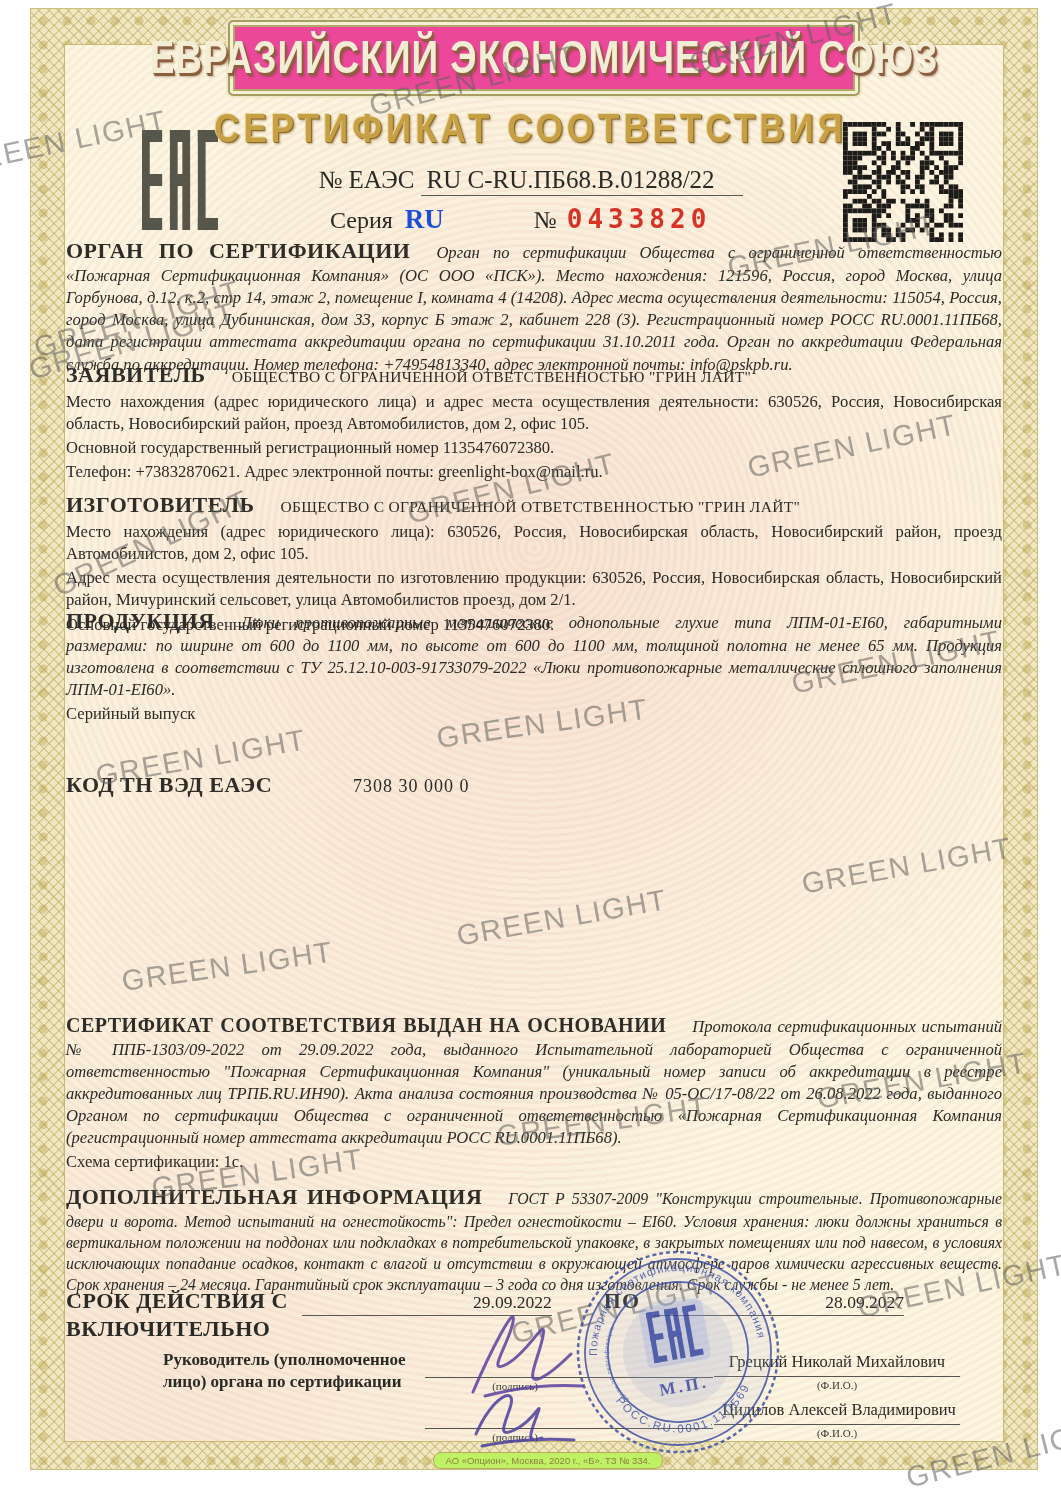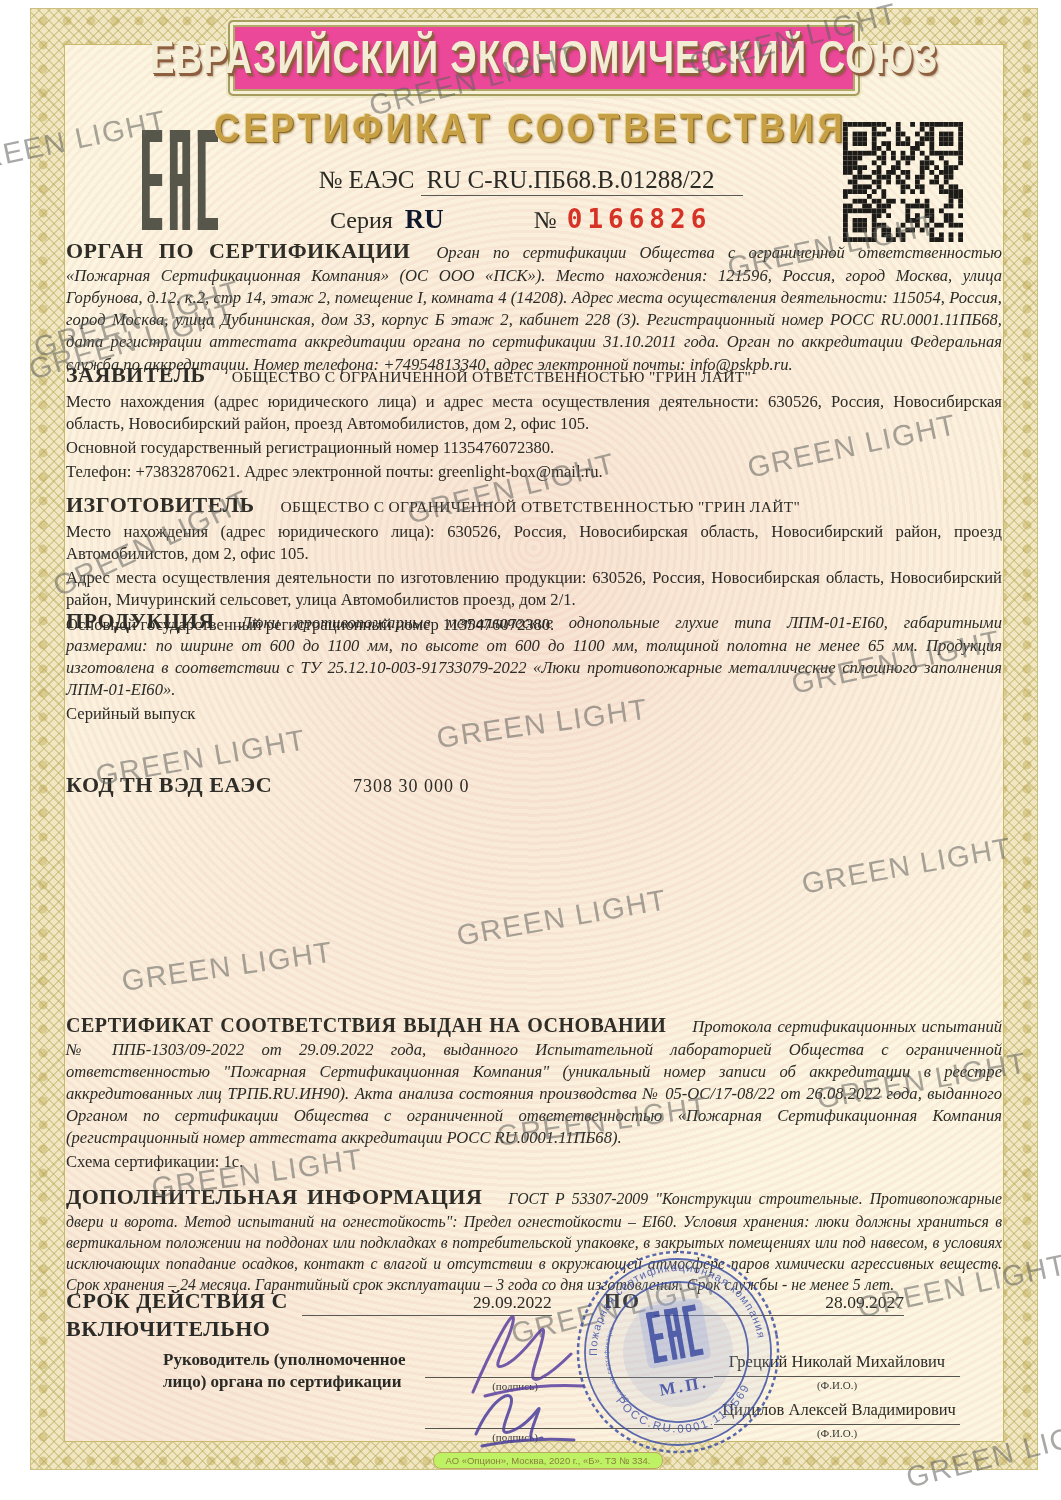--- a/index.html
+++ b/index.html
@@ -30,21 +30,21 @@
     font-size:37px;color:#f4edd5;letter-spacing:1px;transform:scaleY(1.25);white-space:nowrap;
     text-shadow:2px 2px 0 #8d5f3e,1px 1px 0 #8d5f3e,3px 3px 2px rgba(90,50,20,.35);}
   .eac-logo{position:absolute;left:142px;top:130px;z-index:4;}
   .doc-title{position:absolute;left:0;top:108px;width:1061px;text-align:center;z-index:4;
     font-family:"Liberation Sans","DejaVu Sans",sans-serif;font-weight:bold;font-size:35px;
     color:#c79f45;letter-spacing:4px;transform:scaleY(1.15);
     text-shadow:-1px -1px 0 #ead9a2,1px 1px 0 #8a6a25,2px 2px 2px rgba(122,90,30,.55);}
   .num-line{position:absolute;left:0;top:166px;width:1061px;text-align:center;z-index:4;font-size:25px;}
   .num-value{border-bottom:1.5px solid #5a5a54;padding:0 28px 2px 6px;}
   .series-line{position:absolute;left:330px;top:204px;z-index:4;font-size:24px;}
-  .series-ru{color:#0f172a;font-weight:bold;font-size:27px;margin-left:12px;}
+  .series-ru{color:#1d4ed8;font-weight:bold;font-size:27px;margin-left:12px;}
   .series-no{margin-left:90px;}
   .series-num{font-family:"DejaVu Sans Mono","Liberation Mono",monospace;font-weight:bold;
     color:#d63226;font-size:26px;letter-spacing:5px;margin-left:10px;}
   .qr{position:absolute;left:843px;top:122px;z-index:4;}
   
   .sec{position:absolute;left:66px;width:936px;z-index:4;font-size:16.6px;line-height:1.33;text-align:justify;}
   .sec h2{display:inline;font-size:22px;letter-spacing:.5px;margin:0 26px 0 0;color:#2e2d27;
     font-family:"Liberation Serif","DejaVu Serif",serif;}
   .sec .lead{display:inline;font-style:italic;}
   .sec p{margin:2px 0 0 0;}
@@ -106,21 +106,21 @@
   </svg>
 
   <div class="doc-title">СЕРТИФИКАТ СООТВЕТСТВИЯ</div>
 
   <div class="num-line">
     <span>№ ЕАЭС</span>
     <span class="num-value">RU С-RU.ПБ68.В.01288/22</span>
   </div>
 
   <div class="series-line">
-    <span>Серия</span><span class="series-ru">RU</span><span class="series-no">№</span><span class="series-num">0166826</span>
+    <span>Серия</span><span class="series-ru">RU</span><span class="series-no">№</span><span class="series-num">0433820</span>
   </div>
 
   <svg id="qr" class="qr" width="120" height="120" viewBox="0 0 125 125">
       <rect x="0" y="0" width="5" height="5" fill="#1c1b18"></rect>
       <rect x="5" y="0" width="5" height="5" fill="#1c1b18"></rect>
       <rect x="10" y="0" width="5" height="5" fill="#1c1b18"></rect>
       <rect x="15" y="0" width="5" height="5" fill="#1c1b18"></rect>
       <rect x="20" y="0" width="5" height="5" fill="#1c1b18"></rect>
       <rect x="25" y="0" width="5" height="5" fill="#1c1b18"></rect>
       <rect x="30" y="0" width="5" height="5" fill="#1c1b18"></rect>

